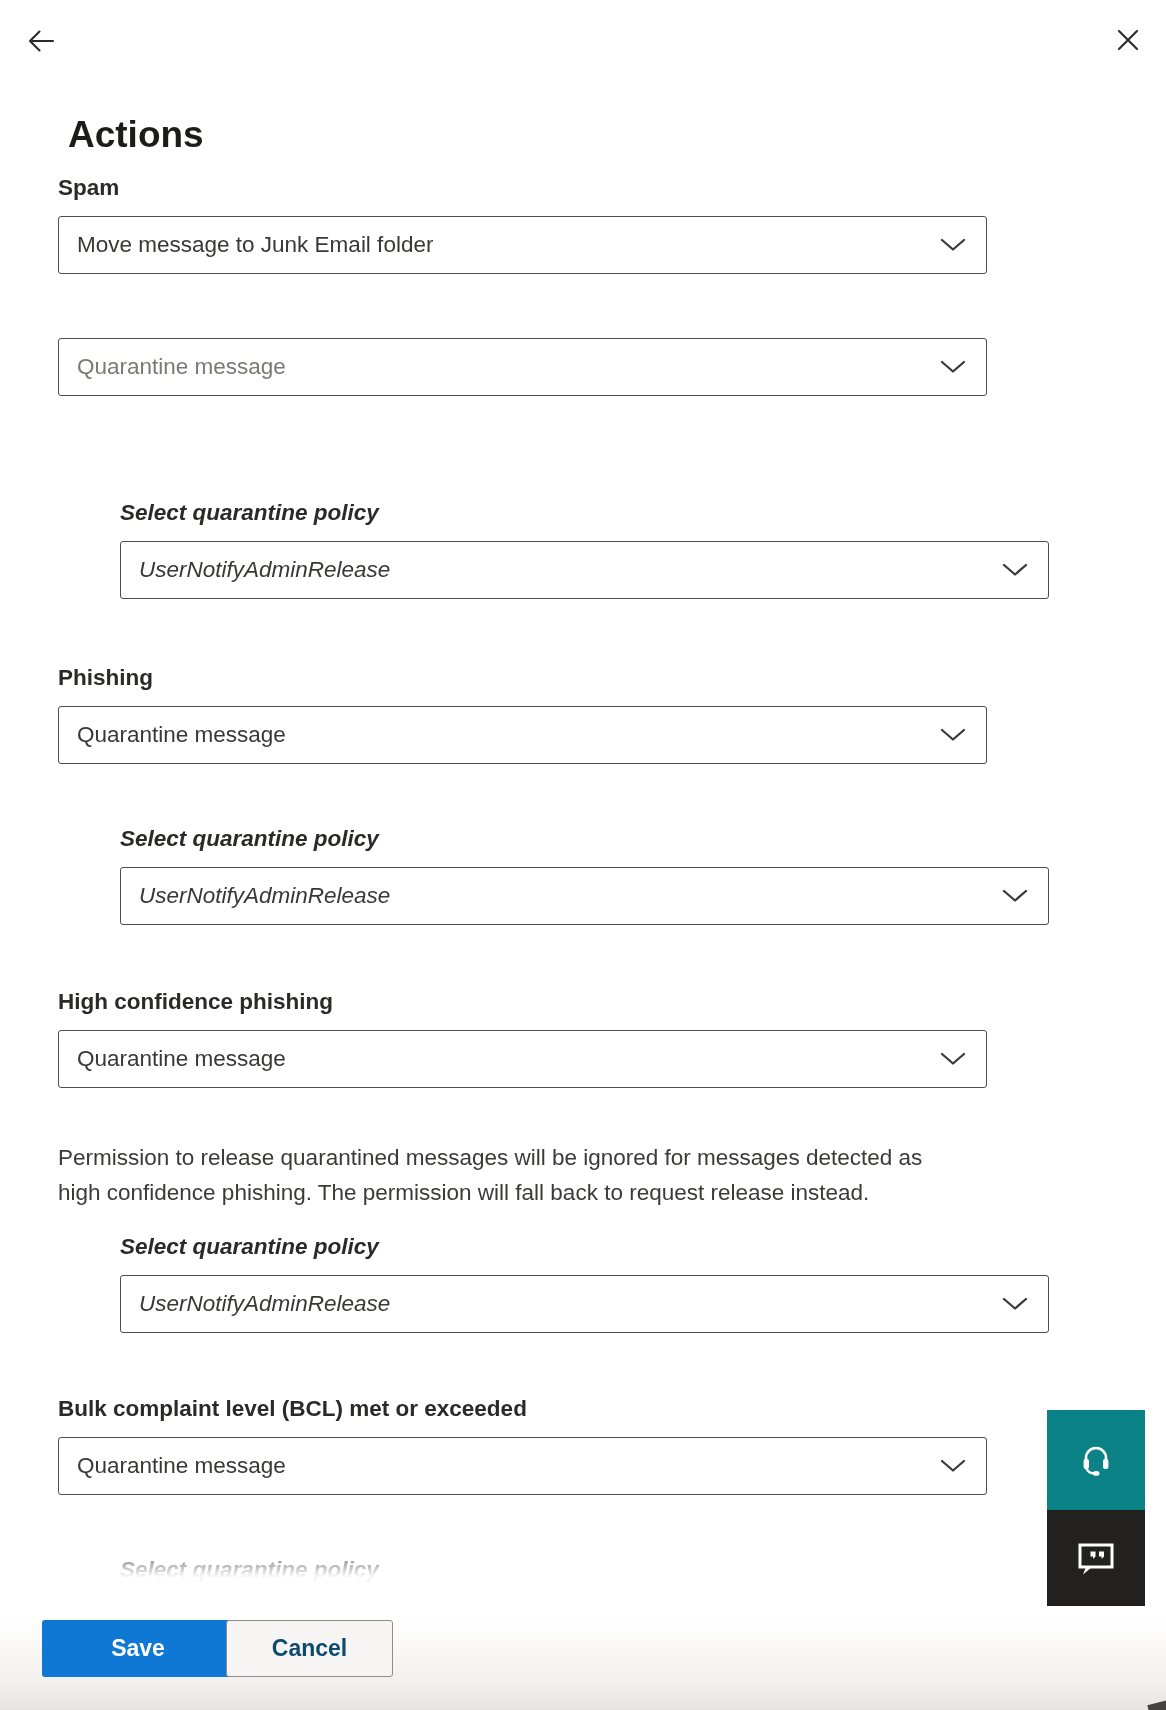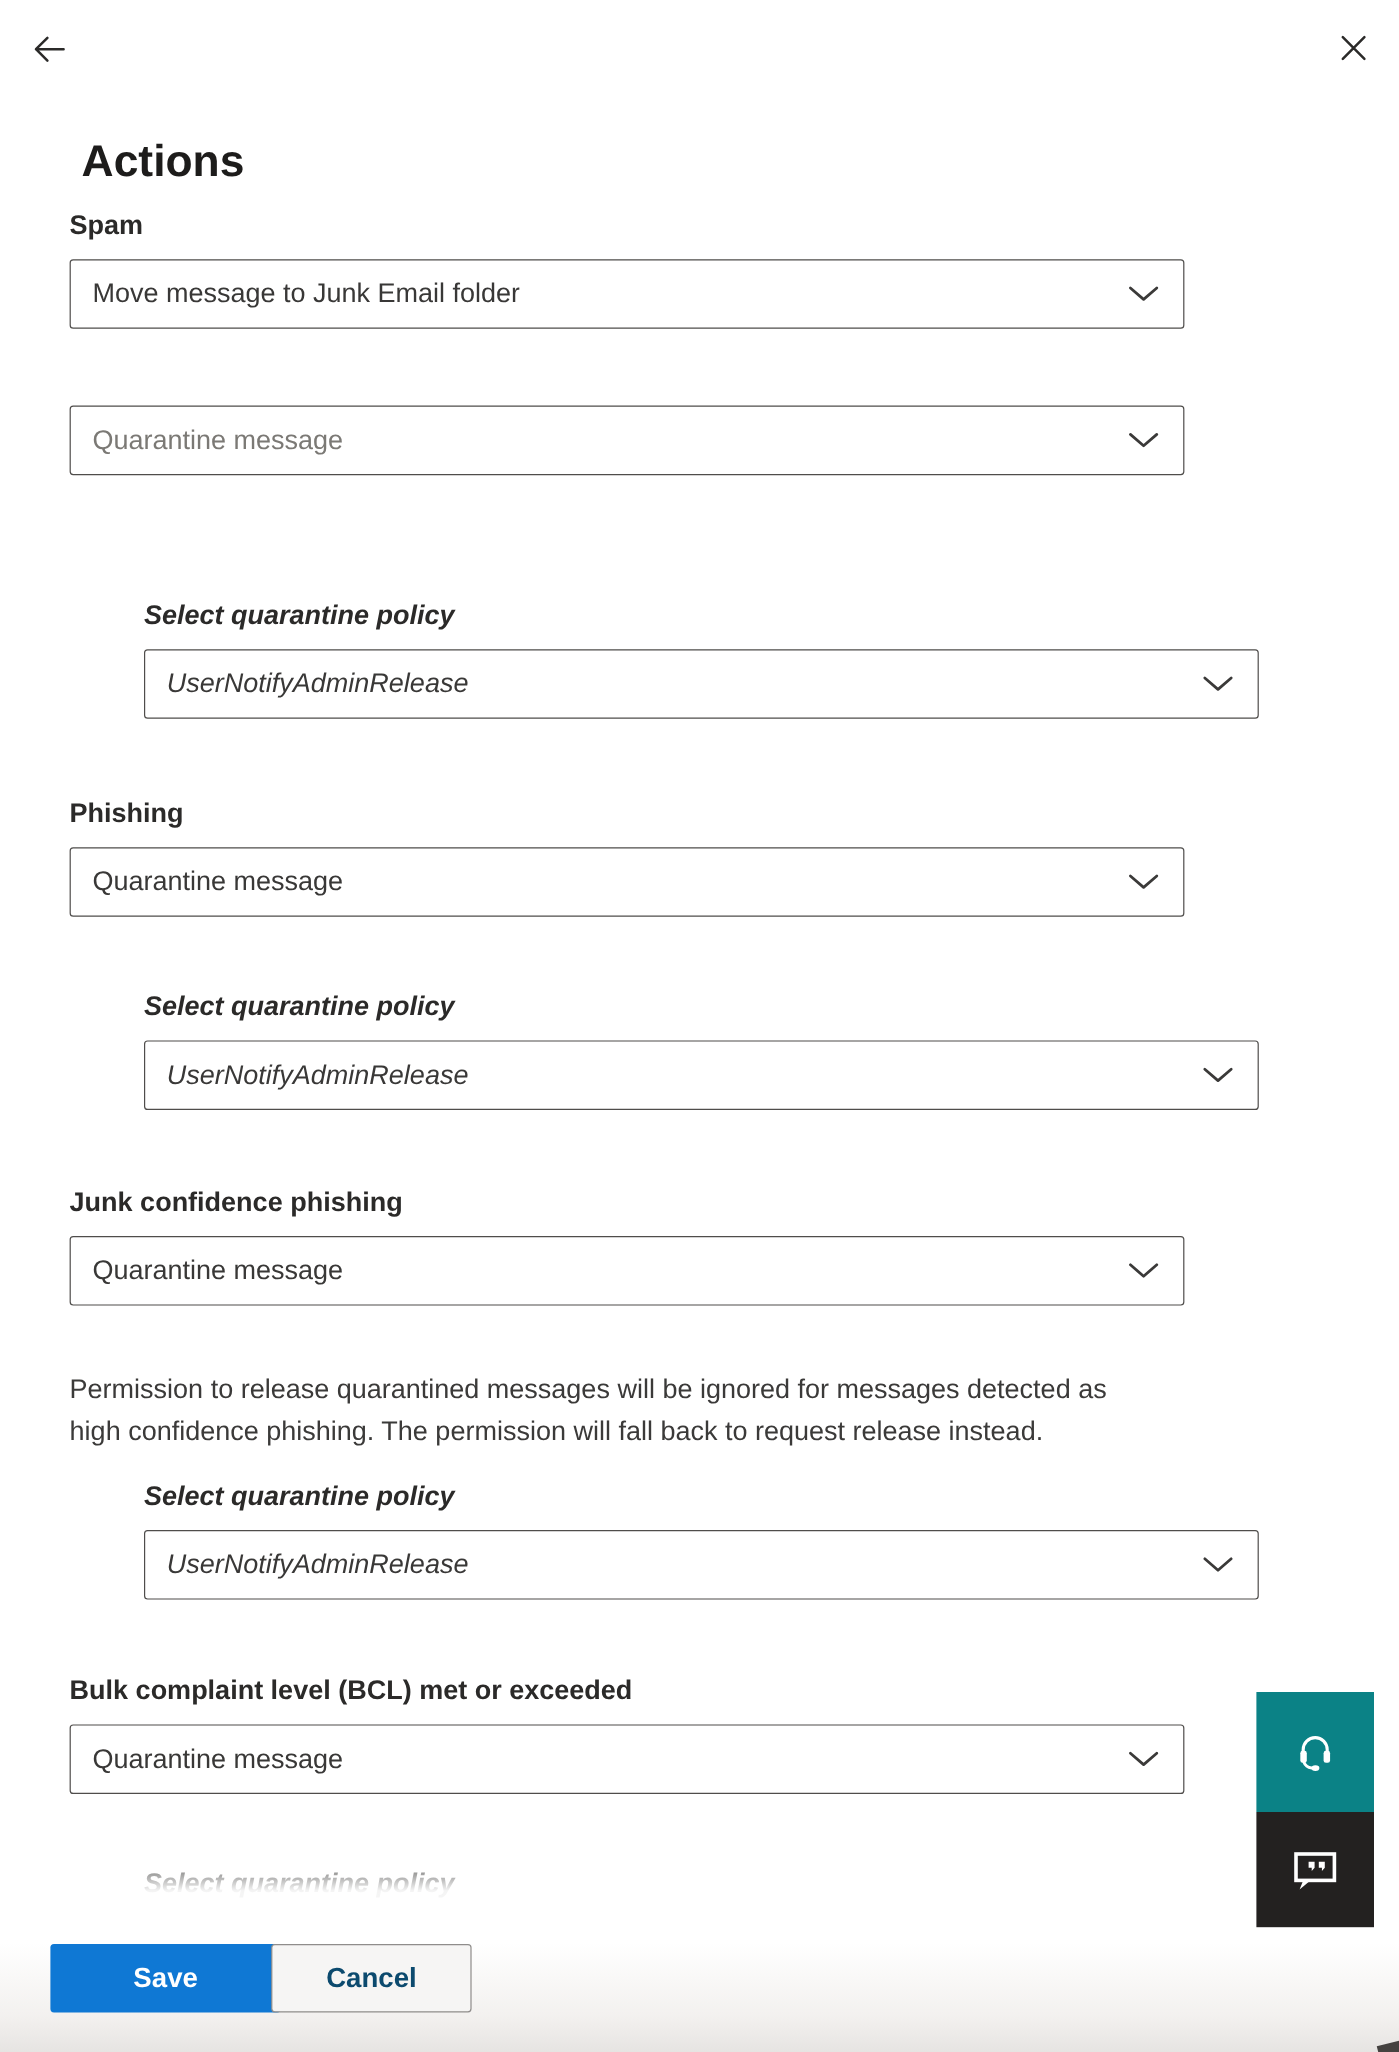--- a/index.html
+++ b/index.html
@@ -113,21 +113,21 @@
   <div class="label">Select quarantine policy</div>
   <div class="combo" role="combobox">
     <span class="value">UserNotifyAdminRelease</span>
     <svg class="chevron" width="26" height="14" viewBox="0 0 26 14">
       <path d="M2 2 L13 11.5 L24 2" stroke="#3b3a39" stroke-width="2.3" fill="none" stroke-linecap="round" stroke-linejoin="round"></path>
     </svg>
   </div>
 </div>
 
 <div class="group" id="g-hcphish">
-  <div class="label">Junk confidence phishing</div>
+  <div class="label">High confidence phishing</div>
   <div class="combo" role="combobox">
     <span class="value">Quarantine message</span>
     <svg class="chevron" width="26" height="14" viewBox="0 0 26 14">
       <path d="M2 2 L13 11.5 L24 2" stroke="#3b3a39" stroke-width="2.3" fill="none" stroke-linecap="round" stroke-linejoin="round"></path>
     </svg>
   </div>
 </div>
 
 <div class="notice">
   <div>Permission to release quarantined messages will be ignored for messages detected as</div>

